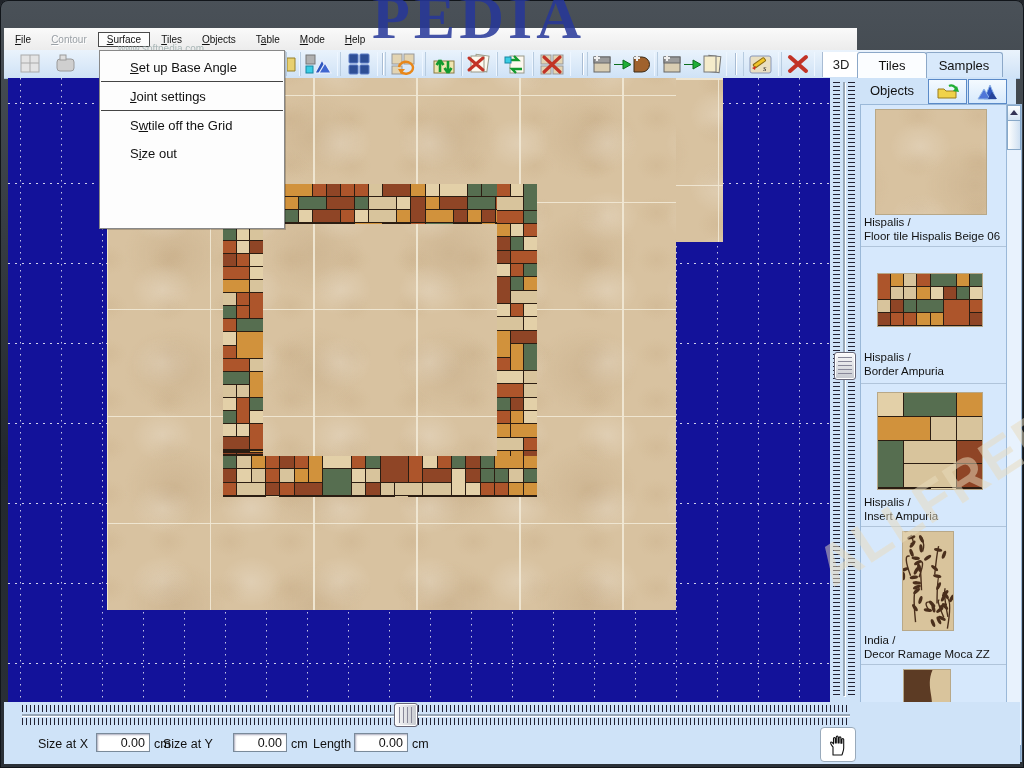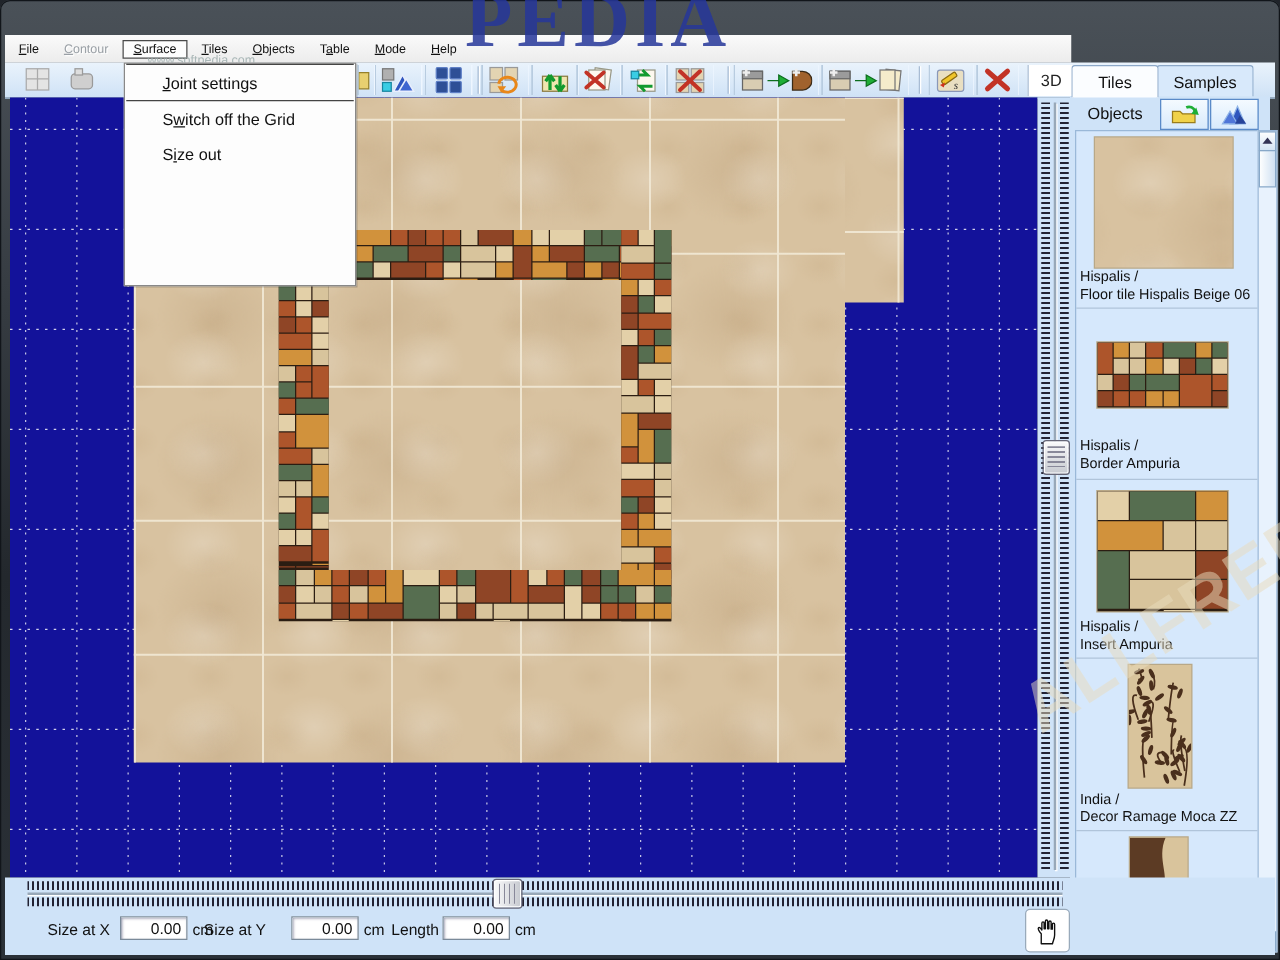--- a/index.html
+++ b/index.html
@@ -739,27 +739,30 @@
         <span class="stlabel" style="left:159px;">Size at Y</span>
         <input class="stinput" style="left: 229px;" value="0.00">
         <span class="stlabel" style="left:287px;">cm</span>
         <span class="stlabel" style="left:309px;">Length</span>
         <input class="stinput" style="left: 350px;" value="0.00">
         <span class="stlabel" style="left:408px;">cm</span>
       </div>
     </div>
 
     <div id="dropdown">
+      <div class="dd-item" style="margin-top:2px;">
+          <span><span class="key">S</span><span>et up Base Angle</span></span>
+        </div>
       <div class="dd-sep"></div>
       <div class="dd-item">
           <span><span class="key">J</span><span>oint settings</span></span>
         </div>
       <div class="dd-sep"></div>
       <div class="dd-item">
-          <span><span>S</span><span class="key">w</span><span>itch off the Grid</span></span>
+          <span><span>S</span><span class="key">w</span><span>tile off the Grid</span></span>
         </div>
       <div class="dd-item">
           <span><span>S</span><span class="key">i</span><span>ze out</span></span>
         </div>
     </div>
 
     <div id="wm-corner">ALLFREEDOWNLOAD.NET</div>
 
     <div id="hand">
       <svg width="24" height="24">

